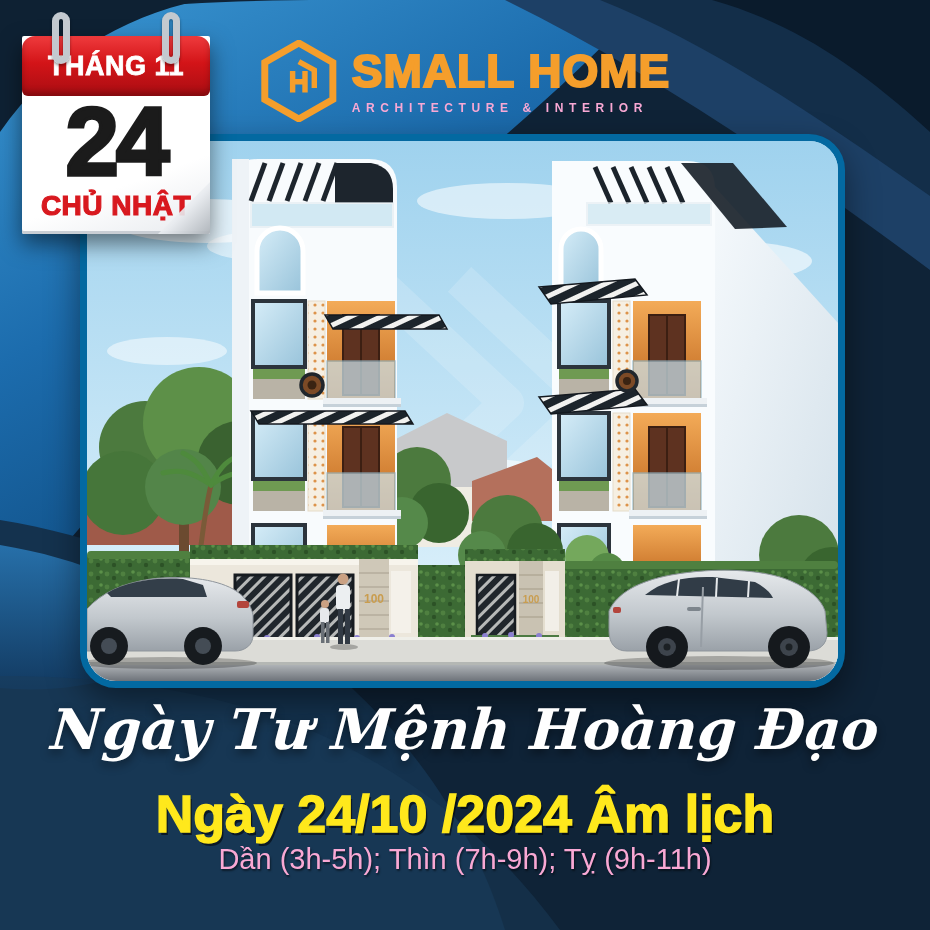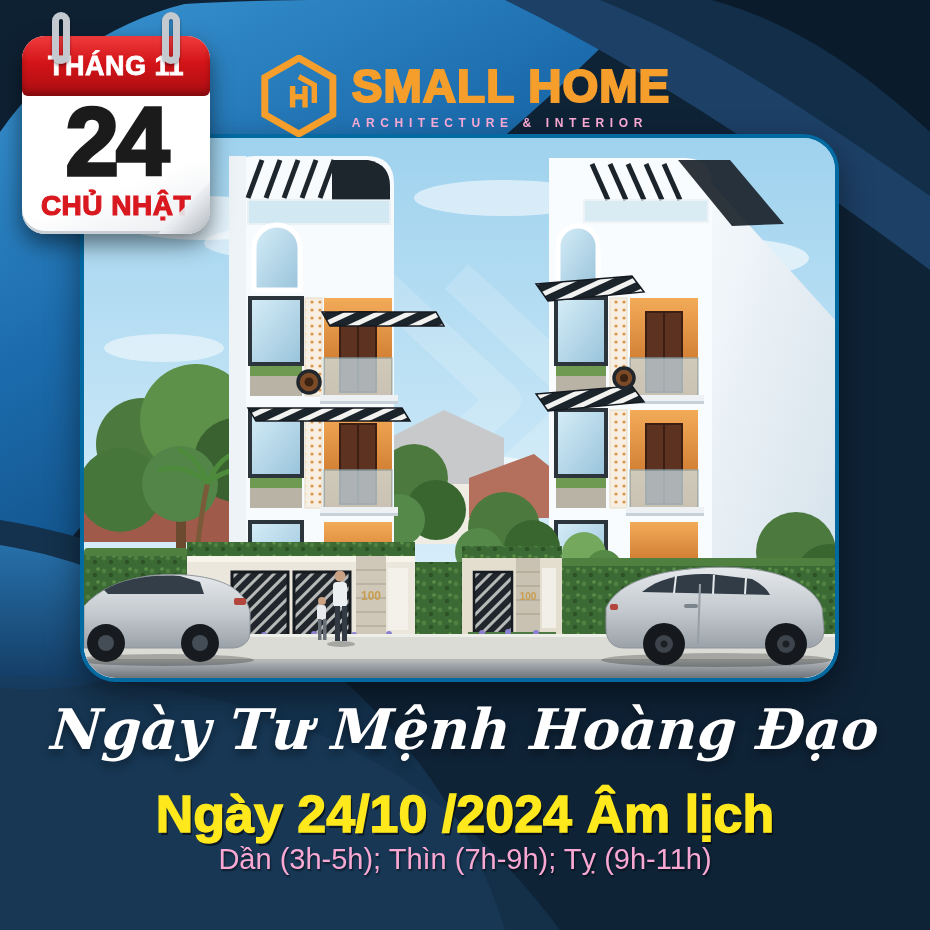--- a/index.html
+++ b/index.html
@@ -1,46 +1,46 @@
 <!DOCTYPE html>
 <html><head>
 <meta charset="utf-8">
 <style>
   html,body{margin:0;padding:0;background:#06121d;}
   .poster{position:relative;width:930px;height:930px;overflow:hidden;
     font-family:"Liberation Sans",sans-serif;background:#0f2337;}
   .bg{position:absolute;inset:0;}
   
   .photo-frame{position:absolute;left:80px;top:134px;width:751px;height:540px;
-    border:4px solid #0369a1;border-radius:36px;overflow:hidden;
+    border:7px solid #0369a1;border-radius:36px;overflow:hidden;
     box-shadow:0 14px 34px rgba(0,0,0,.45);background:#bfe2f4;}
   .photo-frame svg{display:block;}
   
   .calendar{position:absolute;left:22px;top:36px;width:188px;height:198px;z-index:6;}
   .cal-card{position:absolute;inset:0;background:linear-gradient(160deg,#ffffff 70%,#e7eaee 100%);
-    border-radius:23px;overflow:hidden;box-shadow:0 10px 22px rgba(0,0,0,.5), inset 0 -3px 0 #c9ced4;}
+    border-radius:2px;overflow:hidden;box-shadow:0 10px 22px rgba(0,0,0,.5), inset 0 -3px 0 #c9ced4;}
   .cal-month{height:60px;background:linear-gradient(180deg,#ef3b3d 0%,#d31418 45%,#a90d12 100%);
     display:flex;align-items:center;justify-content:center;color:#fff;font-weight:700;
     font-size:27px;letter-spacing:.5px;-webkit-text-stroke:.8px #fff;
     border-radius:13px 13px 6px 6px;box-shadow:inset 0 -4px 6px rgba(0,0,0,.25);}
   .cal-day{height:96px;display:flex;align-items:center;justify-content:center;
     color:#1b1b1b;font-size:96px;font-weight:700;-webkit-text-stroke:3.5px #1b1b1b;
     letter-spacing:-3px;line-height:1;margin-top:-2px;}
   .cal-weekday{display:flex;align-items:center;justify-content:center;
     color:#d8191f;font-weight:700;font-size:28px;-webkit-text-stroke:1.2px #d8191f;letter-spacing:.5px;}
   .ring{position:absolute;top:-24px;width:18px;height:52px;border:7px solid #c3c9cf;
     border-radius:11px;box-sizing:border-box;
     background:transparent;box-shadow:inset 0 0 3px rgba(0,0,0,.5),0 2px 3px rgba(0,0,0,.4);}
   .ring.l{left:30px;} .ring.r{right:30px;}
   .curl{position:absolute;right:0;bottom:0;width:52px;height:52px;
     background:linear-gradient(315deg,#aab0b6 0%,#e7eaee 45%,#ffffff 70%);
     clip-path:polygon(100% 0,100% 100%,0 100%);opacity:.9;}
   
   .logo{position:absolute;left:50%;top:40px;transform:translateX(-50%);
-    display:flex;align-items:center;gap:14px;z-index:4;margin-top:15px;}
+    display:flex;align-items:center;gap:14px;z-index:4;}
   .logo-text{display:flex;flex-direction:column;}
   .logo-name{color:#f59e2b;font-size:46px;font-weight:700;letter-spacing:1px;
     -webkit-text-stroke:2.2px #f59e2b;line-height:1;white-space:nowrap;}
   .logo-tagline{color:#f9a8d4;font-size:12px;font-weight:700;letter-spacing:5.6px;
     margin-top:7px;white-space:nowrap;}
   
   .headline{position:absolute;left:0;right:0;top:696px;text-align:center;
     font-family:"DejaVu Serif",serif;font-style:italic;font-weight:700;
     font-size:56px;color:#ffffff;transform:skewX(-4deg);
     text-shadow:0 4px 10px rgba(0,0,0,.45);white-space:nowrap;}

